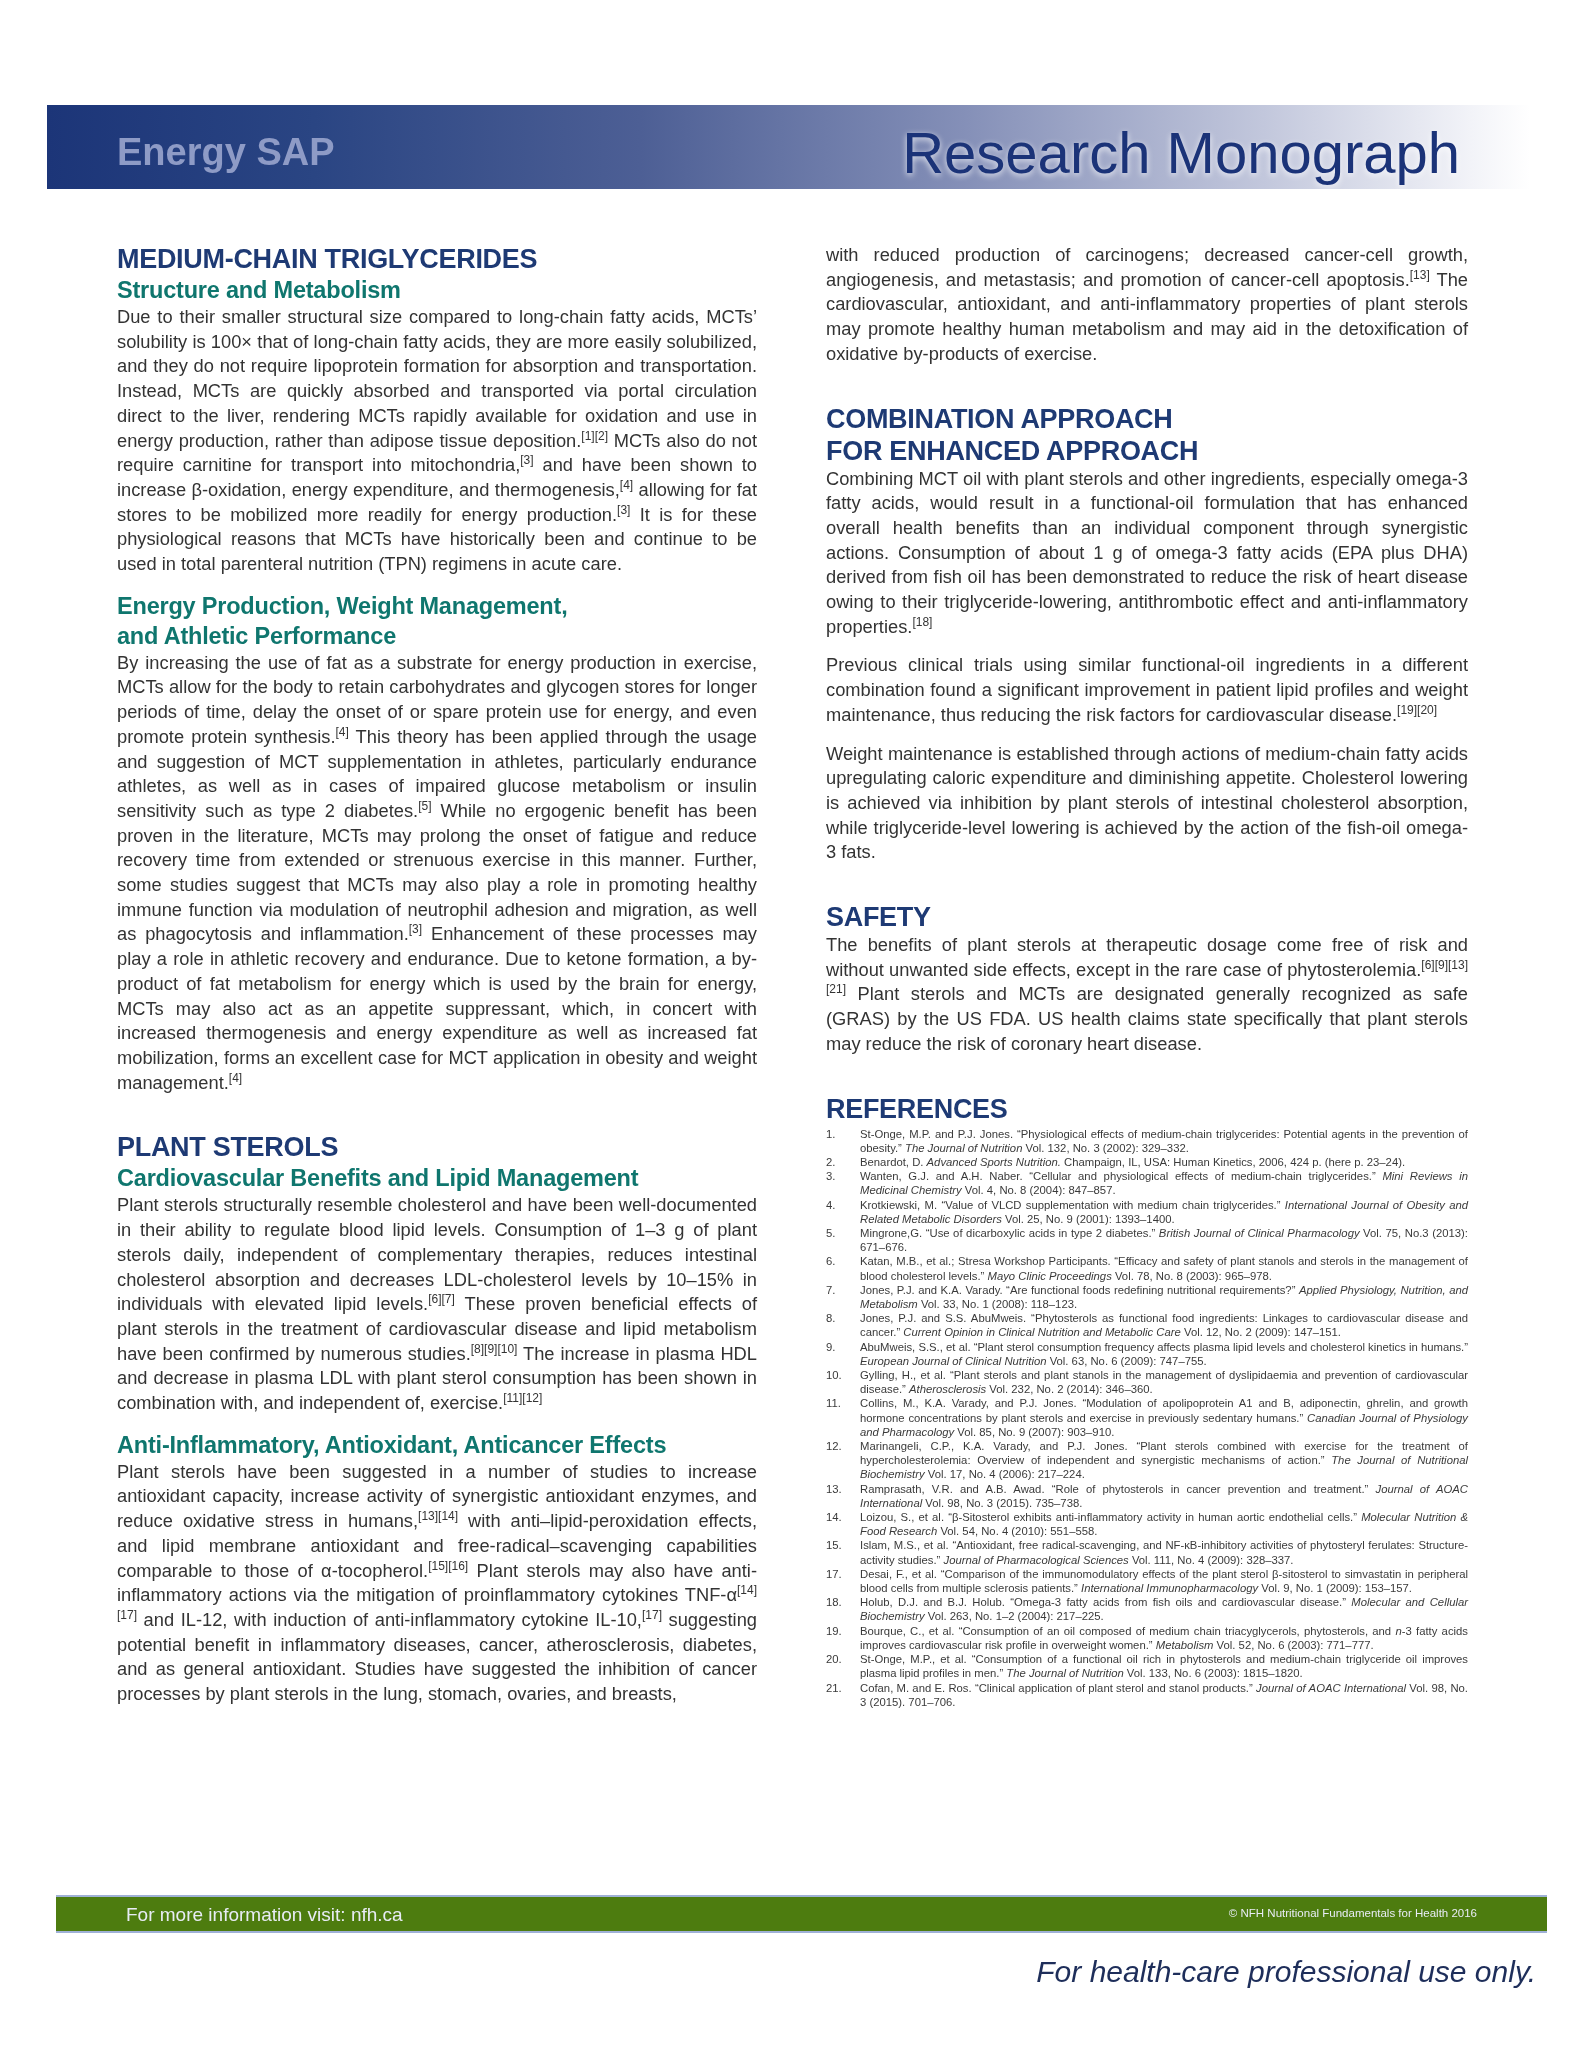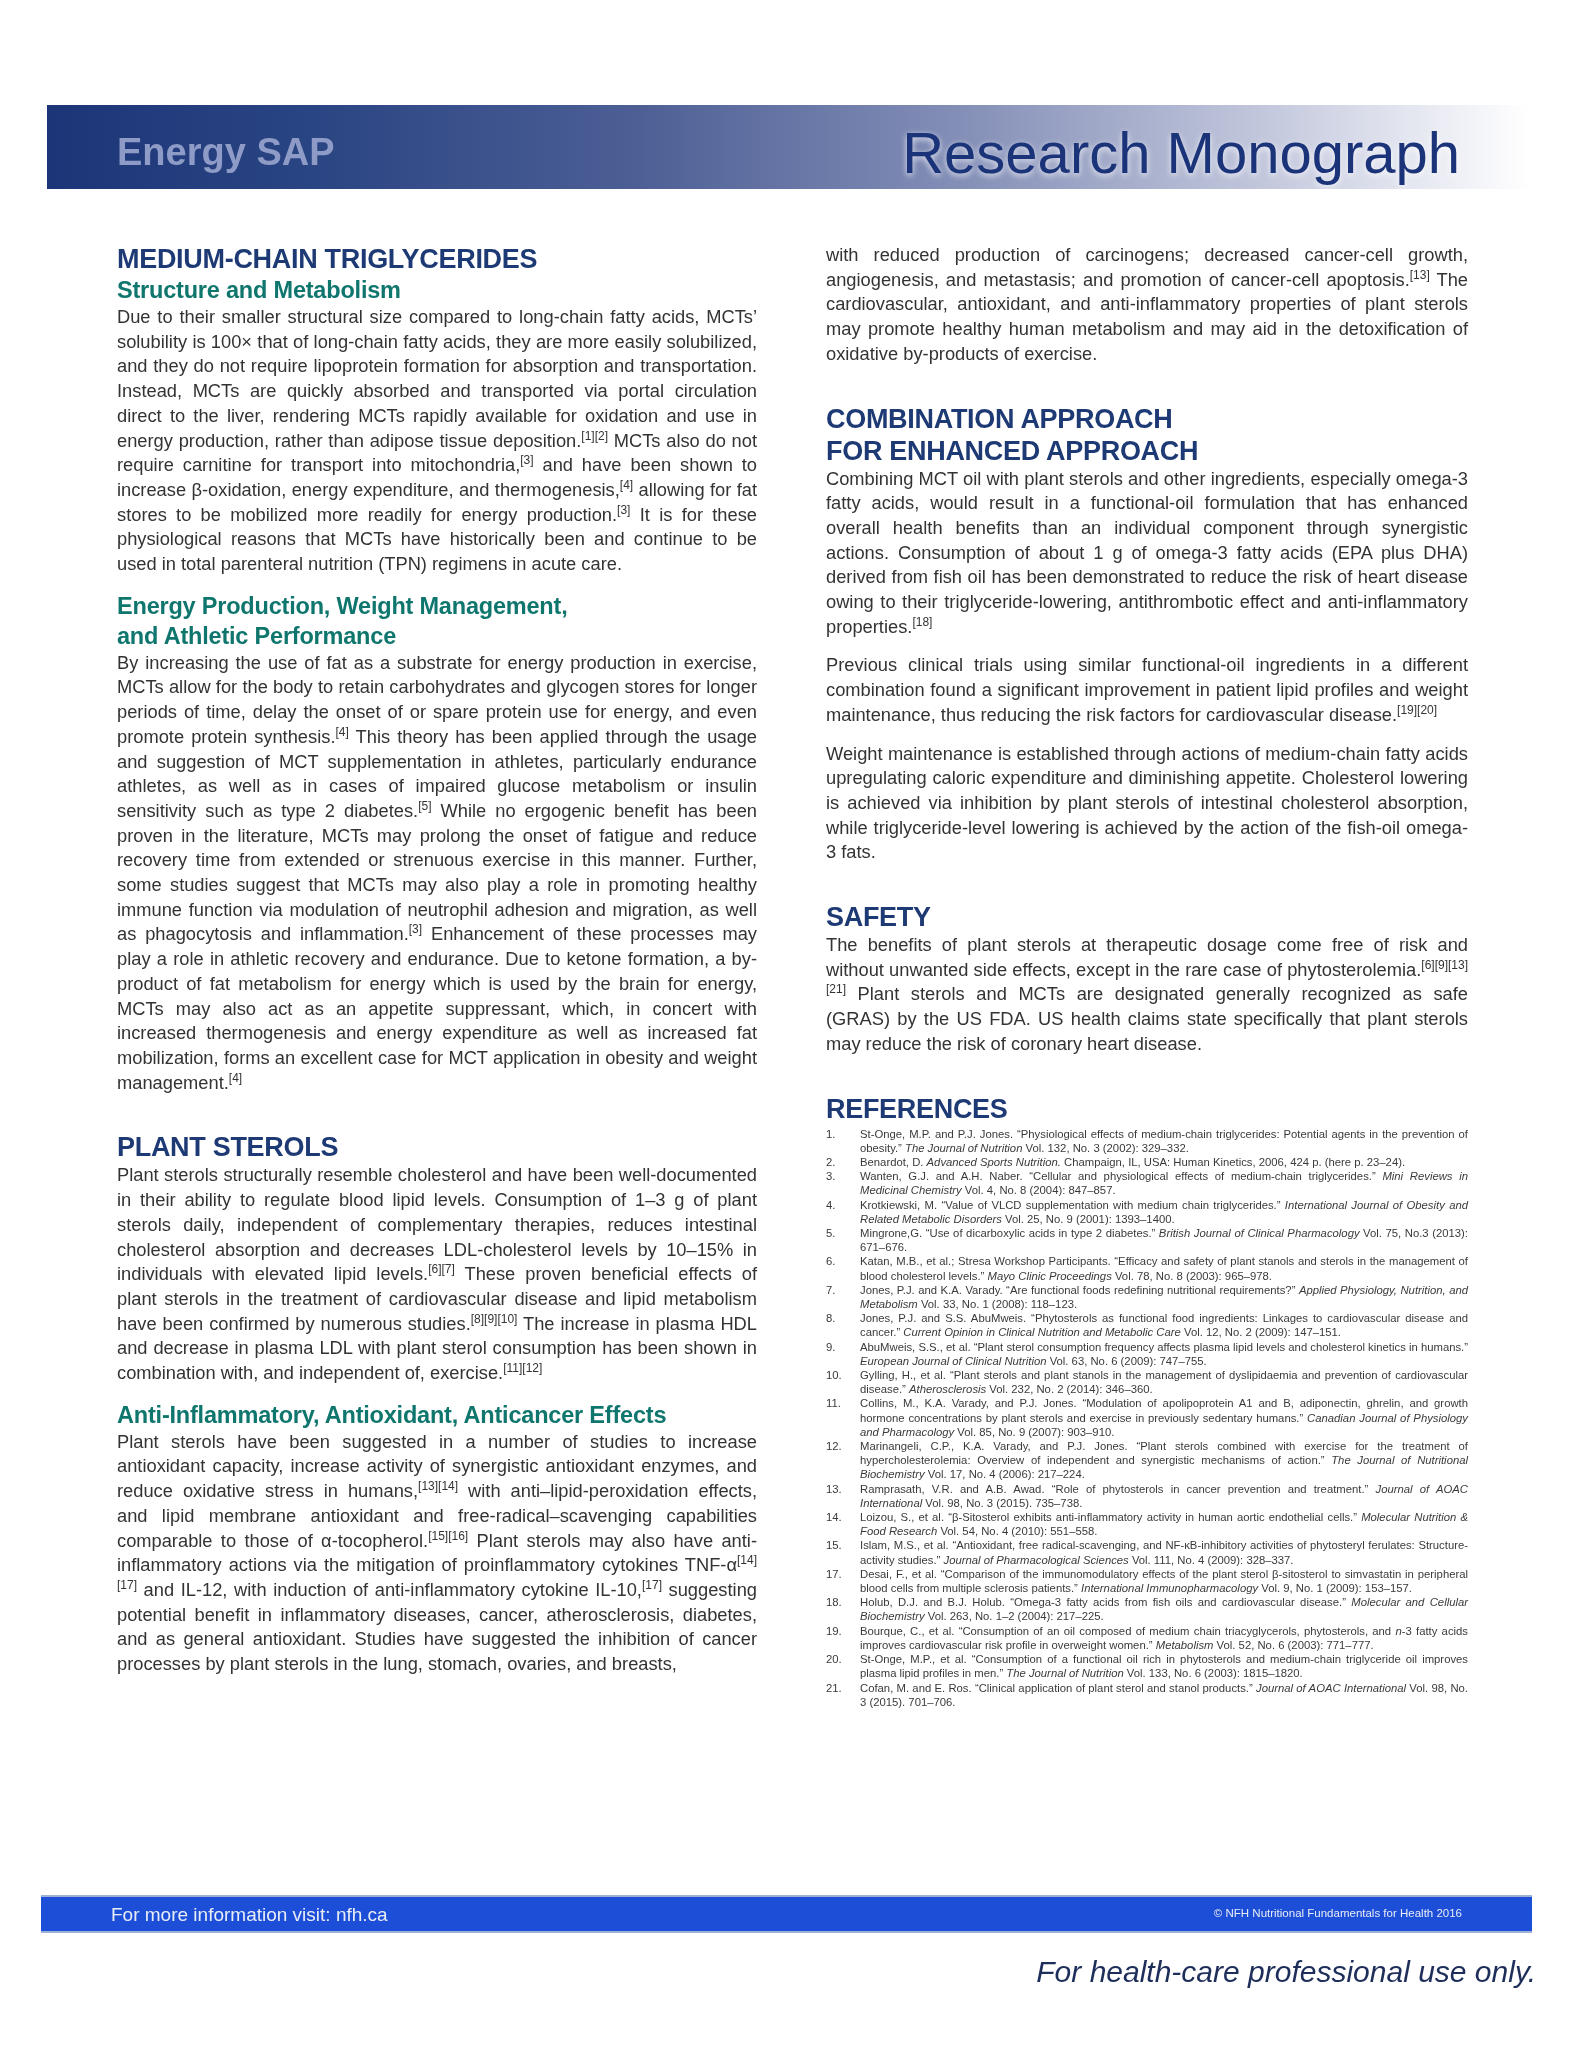--- a/index.html
+++ b/index.html
@@ -37,22 +37,22 @@
     .gap-s { height: 14px; }
     .gap-l { height: 36px; }
     .refs { margin: 2px 0 0 0; padding: 0; list-style: none; }
     .ref {
       display: flex; font-size: 11.3px; line-height: 14.2px; text-align: justify; color: #3a3a3a;
     }
     .ref-num { width: 34px; flex-shrink: 0; }
     .ref-text { flex: 1; }
     .ref-text i { font-style: italic; }
     .footer-bar {
-      position: absolute; left: 41px; top: 1895px; width: 1491px; height: 34px;
-      background: #1d4ed8; border-top: 2px solid #9fb1d6; border-bottom: 2px solid #9fb1d6;
+      position: absolute; left: 56px; top: 1895px; width: 1491px; height: 34px;
+      background: #4d7c0f; border-top: 2px solid #9fb1d6; border-bottom: 2px solid #9fb1d6;
     }
     .footer-left {
       position: absolute; left: 70px; top: 7px; font-size: 19px; color: #e8ecf5;
     }
     .footer-right {
       position: absolute; right: 70px; top: 10px; font-size: 11.5px; color: #e8ecf5;
     }
     .disclaimer {
       position: absolute; right: 47px; top: 1955px; font-size: 30px; font-style: italic; color: #1e2e5a;
     }
@@ -73,20 +73,21 @@
     <div class="gap-s"></div>
     <h3 class="h2">
       <span>Energy Production, Weight Management,</span><br>
       <span>and Athletic Performance</span>
     </h3>
     <p>By increasing the use of fat as a substrate for energy production in exercise, MCTs allow for the body to retain carbohydrates and glycogen stores for longer periods of time, delay the onset of or spare protein use for energy, and even promote protein synthesis.<sup>[4]</sup> This theory has been applied through the usage and suggestion of MCT supplementation in athletes, particularly endurance athletes, as well as in cases of impaired glucose metabolism or insulin sensitivity such as type 2 diabetes.<sup>[5]</sup> While no ergogenic benefit has been proven in the literature, MCTs may prolong the onset of fatigue and reduce recovery time from extended or strenuous exercise in this manner. Further, some studies suggest that MCTs may also play a role in promoting healthy immune function via modulation of neutrophil adhesion and migration, as well as phagocytosis and inflammation.<sup>[3]</sup> Enhancement of these processes may play a role in athletic recovery and endurance. Due to ketone formation, a by-product of fat metabolism for energy which is used by the brain for energy, MCTs may also act as an appetite suppressant, which, in concert with increased thermogenesis and energy expenditure as well as increased fat mobilization, forms an excellent case for MCT application in obesity and weight management.<sup>[4]</sup></p>
   </section>
   <div class="gap-l"></div>
   <section>
     <h2 class="h1">PLANT STEROLS</h2>
+    <h3 class="h2">Cardiovascular Benefits and Lipid Management</h3>
     <p>Plant sterols structurally resemble cholesterol and have been well-documented in their ability to regulate blood lipid levels. Consumption of 1–3 g of plant sterols daily, independent of complementary therapies, reduces intestinal cholesterol absorption and decreases LDL-cholesterol levels by 10–15% in individuals with elevated lipid levels.<sup>[6][7]</sup> These proven beneficial effects of plant sterols in the treatment of cardiovascular disease and lipid metabolism have been confirmed by numerous studies.<sup>[8][9][10]</sup> The increase in plasma HDL and decrease in plasma LDL with plant sterol consumption has been shown in combination with, and independent of, exercise.<sup>[11][12]</sup></p>
     <div class="gap-s"></div>
     <h3 class="h2">Anti-Inflammatory, Antioxidant, Anticancer Effects</h3>
     <p>Plant sterols have been suggested in a number of studies to increase antioxidant capacity, increase activity of synergistic antioxidant enzymes, and reduce oxidative stress in humans,<sup>[13][14]</sup> with anti–lipid-peroxidation effects, and lipid membrane antioxidant and free-radical–scavenging capabilities comparable to those of α-tocopherol.<sup>[15][16]</sup> Plant sterols may also have anti-inflammatory actions via the mitigation of proinflammatory cytokines TNF-α<sup>[14][17]</sup> and IL-12, with induction of anti-inflammatory cytokine IL-10,<sup>[17]</sup> suggesting potential benefit in inflammatory diseases, cancer, atherosclerosis, diabetes, and as general antioxidant. Studies have suggested the inhibition of cancer processes by plant sterols in the lung, stomach, ovaries, and breasts,</p>
   </section>
 </div>
 
 <div class="col col-right">
   <p>with reduced production of carcinogens; decreased cancer-cell growth, angiogenesis, and metastasis; and promotion of cancer-cell apoptosis.<sup>[13]</sup> The cardiovascular, antioxidant, and anti-inflammatory properties of plant sterols may promote healthy human metabolism and may aid in the detoxification of oxidative by-products of exercise.</p>
   <div class="gap-l"></div>

